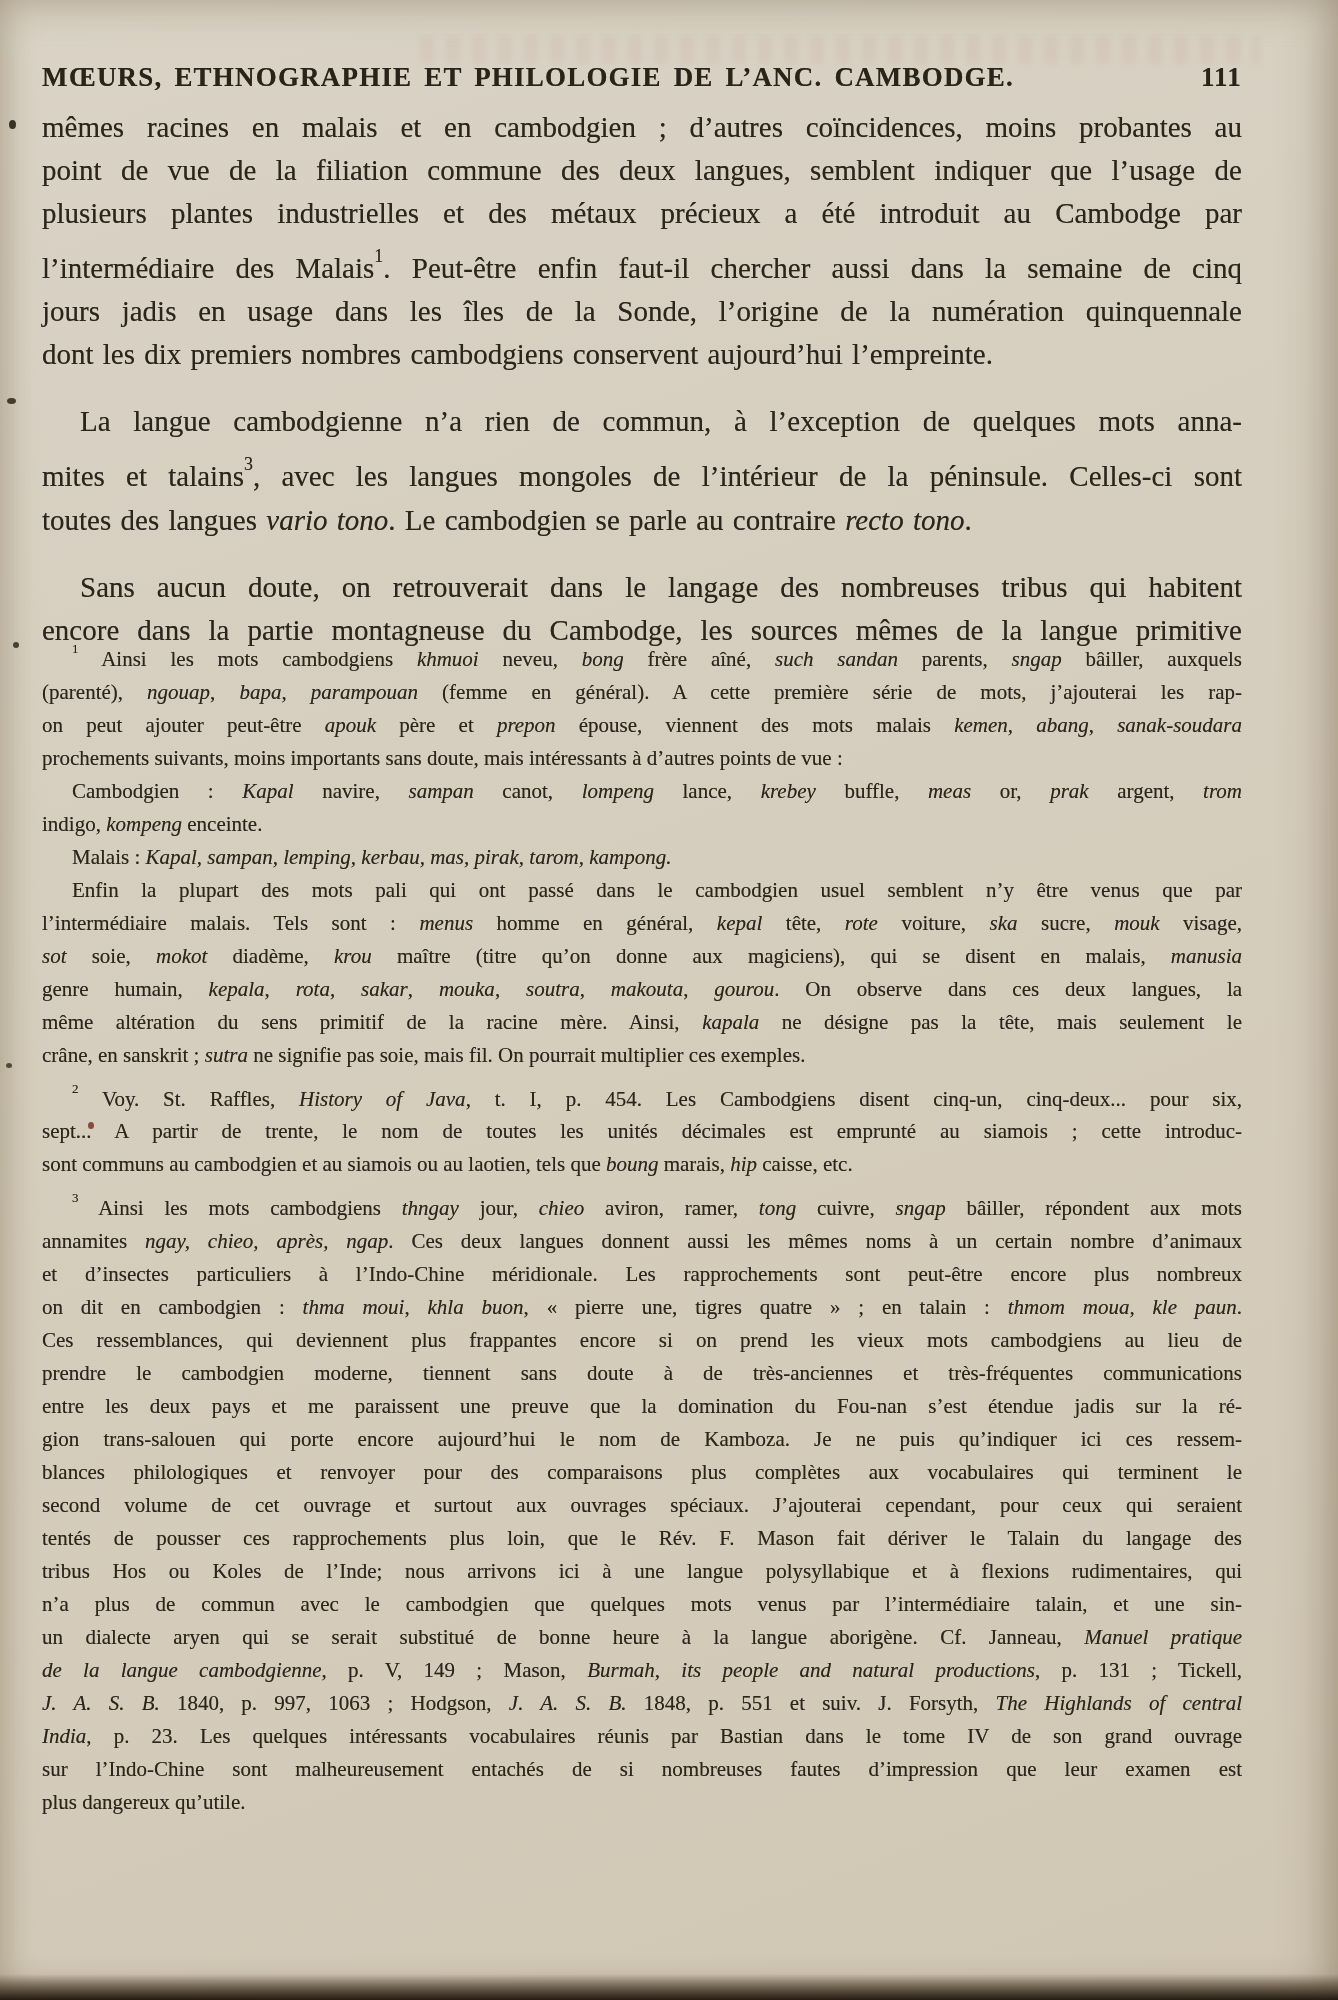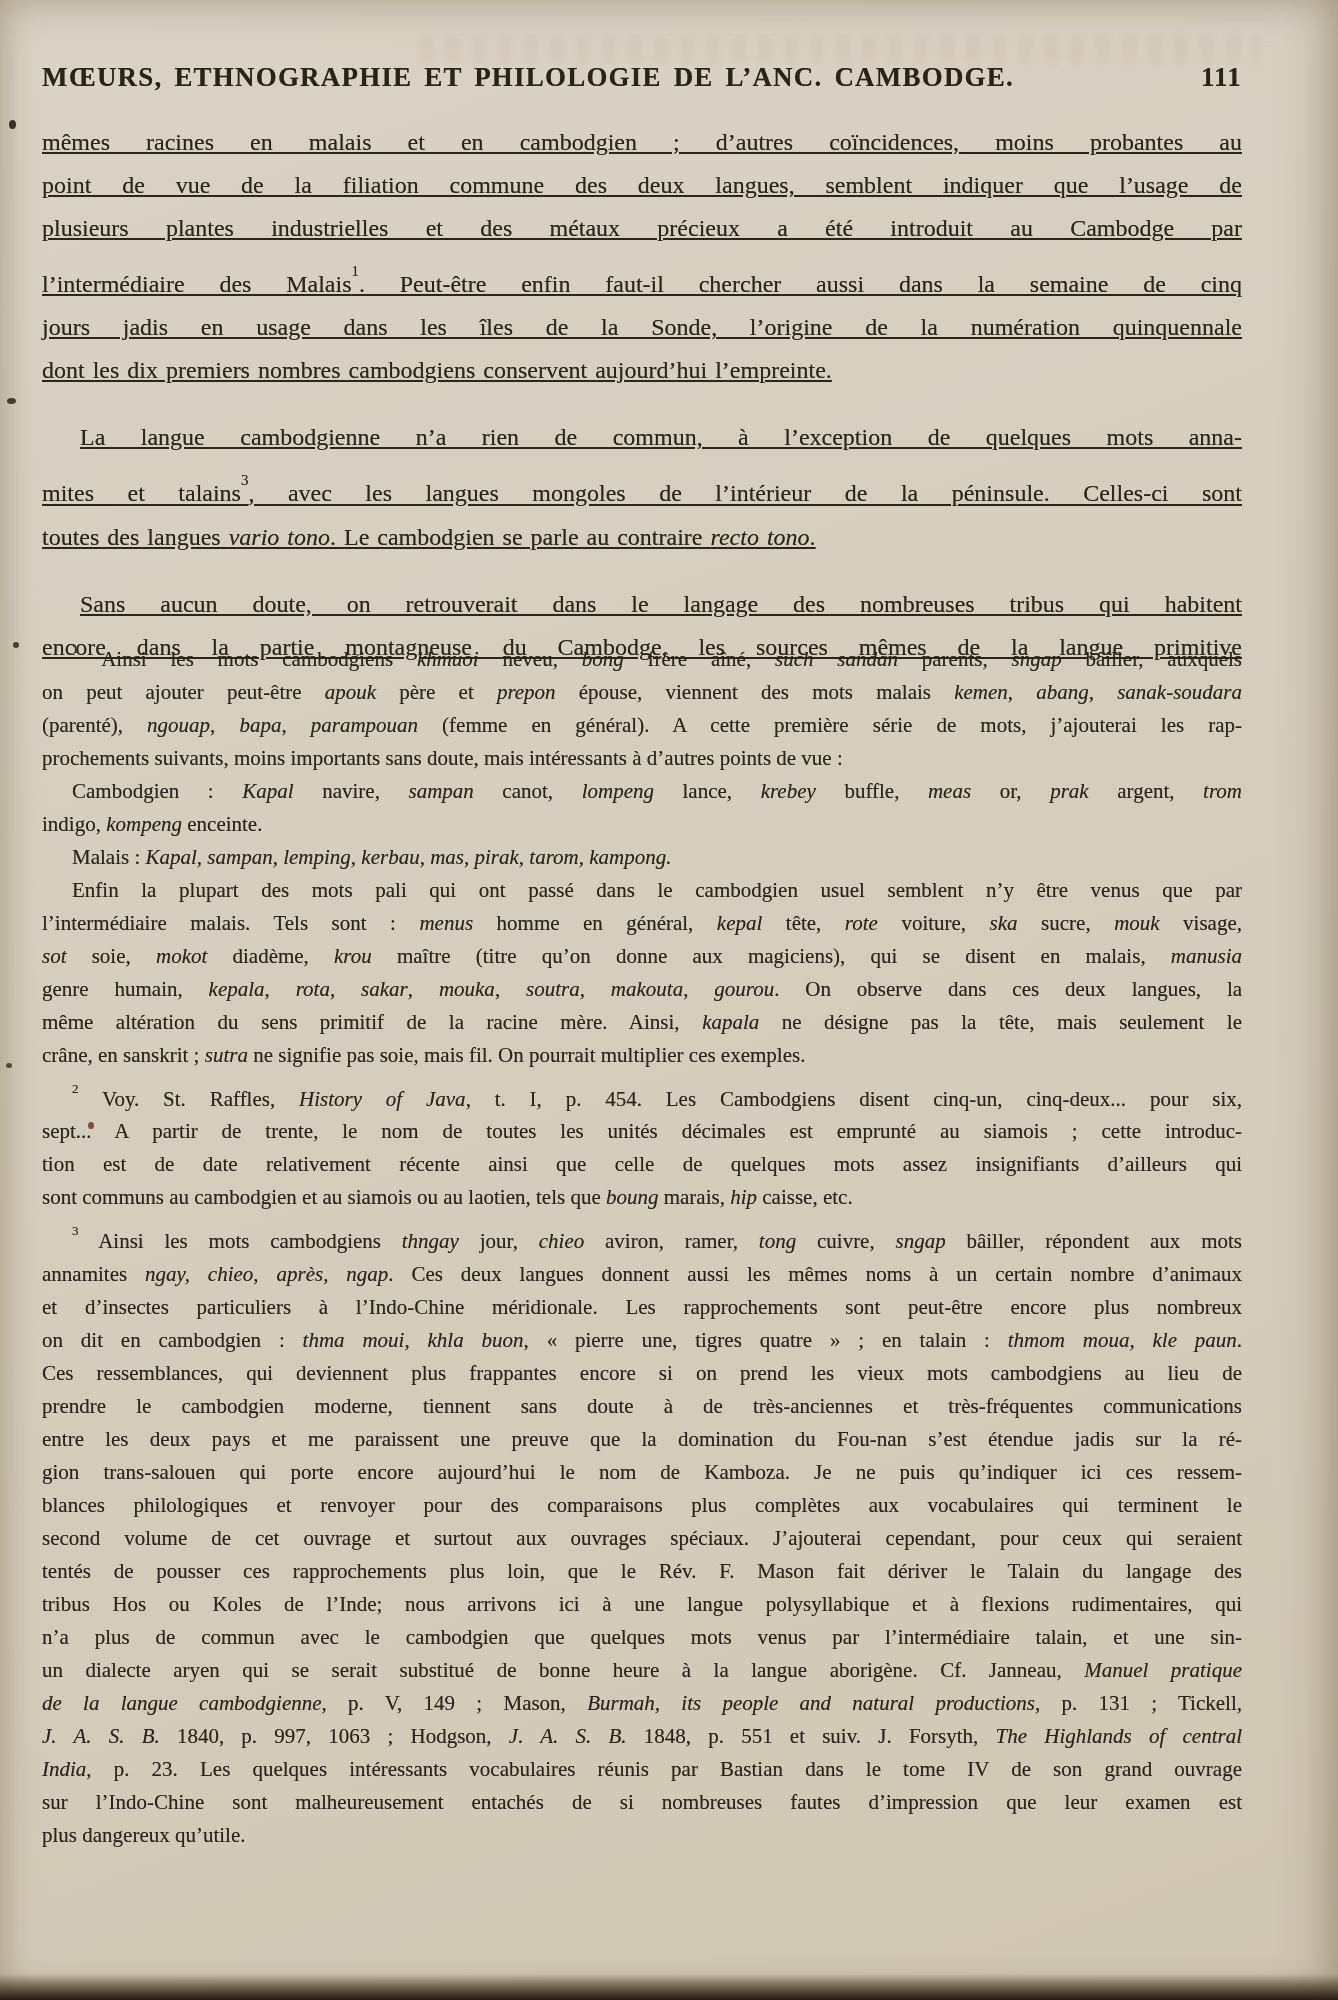--- a/index.html
+++ b/index.html
@@ -14,22 +14,22 @@
     overflow:hidden;
     font-family:"Liberation Serif","DejaVu Serif",serif;
     color:#2b251c;
   }
   .col{position:absolute;left:42px;width:1200px;}
   .header{
     top:62px;display:flex;justify-content:space-between;align-items:flex-start;
     font-size:27px;font-weight:bold;letter-spacing:1.2px;word-spacing:4px;
     color:#29231a;text-shadow:0 0 .5px rgba(40,32,20,.6);gap:6px;
   }
-  .body-text{top:121px;font-size:24px;line-height:43px;word-spacing:2px;
-    text-shadow:0 0 .4px rgba(43,37,28,.55);text-decoration:underline;}
+  .body-text{top:106px;font-size:29px;line-height:43px;word-spacing:2px;
+    text-shadow:0 0 .4px rgba(43,37,28,.55);}
   .footnotes{top:632px;font-size:21px;line-height:33px;
     text-shadow:0 0 .3px rgba(43,37,28,.5);}
   .para{margin-top:24px;}
   .para:first-child{margin-top:0;}
   .fnote{margin-top:0;}
   .line{text-align:justify;text-align-last:justify;}
   .line.end{text-align-last:left;}
   .line.ind{text-indent:38px;}
   .footnotes .line.ind{text-indent:30px;}
   .it{font-style:italic;}
@@ -73,37 +73,36 @@
       </div>
       <div class="para">
         <div class="line ind"><span>Sans aucun doute, on retrouverait dans le langage des nombreuses tribus qui habitent</span></div>
         <div class="line"><span>encore dans la partie montagneuse du Cambodge, les sources mêmes de la langue primitive</span></div>
       </div>
     </div>
 
   <div class="col footnotes">
       <div class="fnote">
         <div class="line ind"><span class="sup">1</span><span> Ainsi les mots cambodgiens </span><span class="it">khmuoi</span><span> neveu, </span><span class="it">bong</span><span> frère aîné, </span><span class="it">such sandan</span><span> parents, </span><span class="it">sngap</span><span> bâiller, auxquels</span></div>
+        <div class="line"><span>(parenté), </span><span class="it">ngouap</span><span>, </span><span class="it">bapa</span><span>, </span><span class="it">parampouan</span><span> (femme en général). A cette première série de mots, j’ajouterai les rap-</span></div>
         <div class="line"><span>on peut ajouter peut-être </span><span class="it">apouk</span><span> père et </span><span class="it">prepon</span><span> épouse, viennent des mots malais </span><span class="it">kemen</span><span>, </span><span class="it">abang</span><span>, </span><span class="it">sanak-soudara</span></div>
-        <div class="line"><span>(parenté), </span><span class="it">ngouap</span><span>, </span><span class="it">bapa</span><span>, </span><span class="it">parampouan</span><span> (femme en général). A cette première série de mots, j’ajouterai les rap-</span></div>
         <div class="line end"><span>prochements suivants, moins importants sans doute, mais intéressants à d’autres points de vue :</span></div>
         <div class="line ind"><span>Cambodgien : </span><span class="it">Kapal</span><span> navire, </span><span class="it">sampan</span><span> canot, </span><span class="it">lompeng</span><span> lance, </span><span class="it">krebey</span><span> buffle, </span><span class="it">meas</span><span> or, </span><span class="it">prak</span><span> argent, </span><span class="it">trom</span></div>
         <div class="line end"><span>indigo, </span><span class="it">kompeng</span><span> enceinte.</span></div>
         <div class="line ind end"><span>Malais : </span><span class="it">Kapal, sampan, lemping, kerbau, mas, pirak, tarom, kampong.</span></div>
         <div class="line ind"><span>Enfin la plupart des mots pali qui ont passé dans le cambodgien usuel semblent n’y être venus que par</span></div>
         <div class="line"><span>l’intermédiaire malais. Tels sont : </span><span class="it">menus</span><span> homme en général, </span><span class="it">kepal</span><span> tête, </span><span class="it">rote</span><span> voiture, </span><span class="it">ska</span><span> sucre, </span><span class="it">mouk</span><span> visage,</span></div>
         <div class="line"><span class="it">sot</span><span> soie, </span><span class="it">mokot</span><span> diadème, </span><span class="it">krou</span><span> maître (titre qu’on donne aux magiciens), qui se disent en malais, </span><span class="it">manusia</span></div>
         <div class="line"><span>genre humain, </span><span class="it">kepala</span><span>, </span><span class="it">rota</span><span>, </span><span class="it">sakar</span><span>, </span><span class="it">mouka</span><span>, </span><span class="it">soutra</span><span>, </span><span class="it">makouta</span><span>, </span><span class="it">gourou</span><span>. On observe dans ces deux langues, la</span></div>
         <div class="line"><span>même altération du sens primitif de la racine mère. Ainsi, </span><span class="it">kapala</span><span> ne désigne pas la tête, mais seulement le</span></div>
         <div class="line end"><span>crâne, en sanskrit ; </span><span class="it">sutra</span><span> ne signifie pas soie, mais fil. On pourrait multiplier ces exemples.</span></div>
       </div>
       <div class="fnote">
         <div class="line ind"><span class="sup">2</span><span> Voy. St. Raffles, </span><span class="it">History of Java</span><span>, t. I, p. 454. Les Cambodgiens disent cinq-un, cinq-deux... pour six,</span></div>
         <div class="line"><span>sept... A partir de trente, le nom de toutes les unités décimales est emprunté au siamois ; cette introduc-</span></div>
-        <div class="line"><span>tion est de date relativement récente ainsi que celle de quelques mots assez insignifiants d’ailleurs qui</span></div>
         <div class="line end"><span>sont communs au cambodgien et au siamois ou au laotien, tels que </span><span class="it">boung</span><span> marais, </span><span class="it">hip</span><span> caisse, etc.</span></div>
       </div>
       <div class="fnote">
         <div class="line ind"><span class="sup">3</span><span> Ainsi les mots cambodgiens </span><span class="it">thngay</span><span> jour, </span><span class="it">chieo</span><span> aviron, ramer, </span><span class="it">tong</span><span> cuivre, </span><span class="it">sngap</span><span> bâiller, répondent aux mots</span></div>
         <div class="line"><span>annamites </span><span class="it">ngay, chieo, après, ngap</span><span>. Ces deux langues donnent aussi les mêmes noms à un certain nombre d’animaux</span></div>
         <div class="line"><span>et d’insectes particuliers à l’Indo-Chine méridionale. Les rapprochements sont peut-être encore plus nombreux</span></div>
         <div class="line"><span>on dit en cambodgien : </span><span class="it">thma moui</span><span>, </span><span class="it">khla buon</span><span>, « pierre une, tigres quatre » ; en talain : </span><span class="it">thmom moua, kle paun</span><span>.</span></div>
         <div class="line"><span>Ces ressemblances, qui deviennent plus frappantes encore si on prend les vieux mots cambodgiens au lieu de</span></div>
         <div class="line"><span>prendre le cambodgien moderne, tiennent sans doute à de très-anciennes et très-fréquentes communications</span></div>
         <div class="line"><span>entre les deux pays et me paraissent une preuve que la domination du Fou-nan s’est étendue jadis sur la ré-</span></div>

